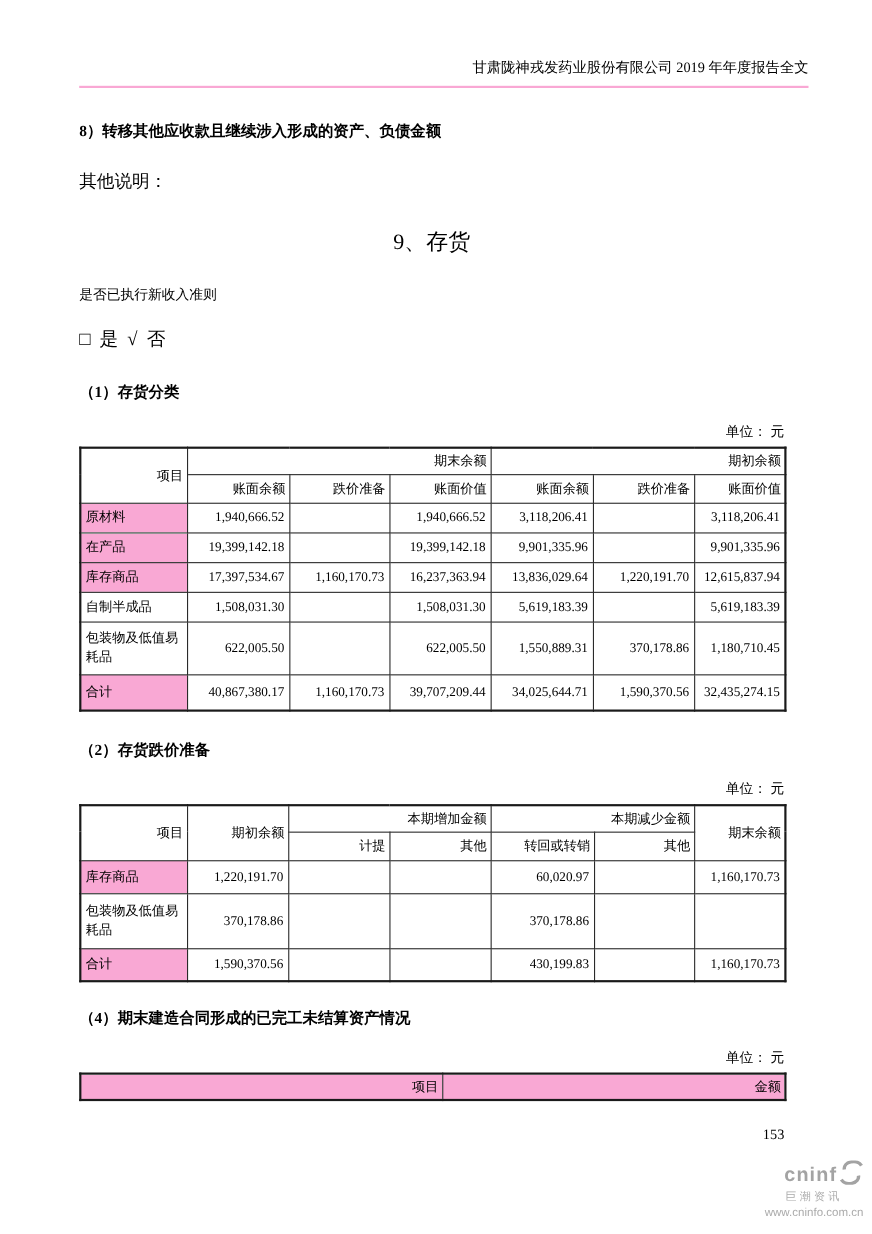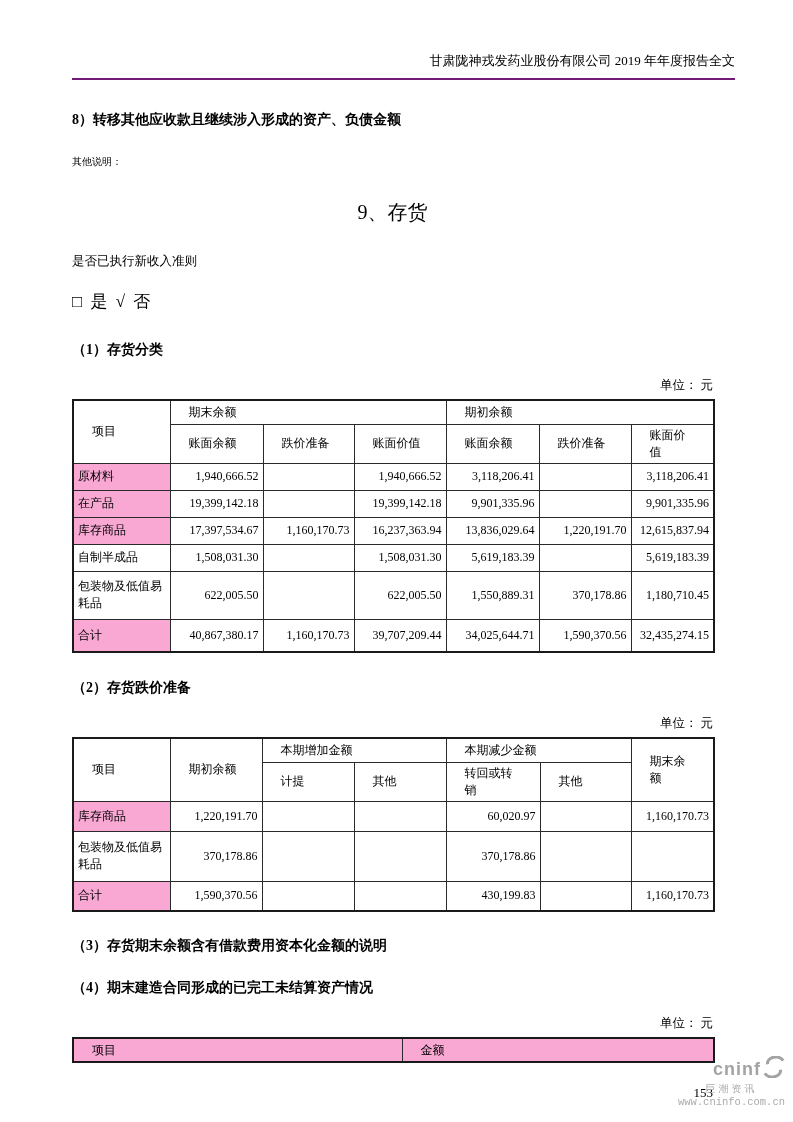--- a/index.html
+++ b/index.html
@@ -14,26 +14,26 @@
     overflow:hidden;
   }
   .content { padding:52px 58px 0 72px; }
   .inner { width:641px; }
 
   .doc-header {
     width:663px;
     text-align:right;
     font-size:13px;
     padding-bottom:8px;
-    border-bottom:2px solid #701a75;
+    border-bottom:2px solid #f9a8d4;
   }
 
   .h-num { font-size:14px; font-weight:bold; margin-top:22px; }
   .h-num.second { margin-top:31px; }
-  .plain { font-size:10px; margin-top:26px; }
+  .plain { font-size:16px; margin-top:26px; }
   .h-sec { font-size:20px; font-weight:normal; margin-top:30px;text-align:center; }
   .question { font-size:12.5px; margin-top:27px; }
   .answer { font-size:17px; margin-top:20px; letter-spacing:2px; }
   .h-sub { font-size:14px; font-weight:bold; margin-top:28px; }
   .h-sub.s2 { margin-top:26px; }
   .h-sub.s3 { margin-top:25px; }
   .h-sub.s4 { margin-top:24px; }
   .unit { width:641px; text-align:right; font-size:12.5px; margin-top:18px; margin-bottom:5px; }
 
   table {
@@ -42,38 +42,38 @@
     table-layout:fixed;
     border:2px solid #1a1a1a;
     font-size:12px;
   }
   th, td {
     border:1px solid #2a2a2a;
     vertical-align:middle;
     font-weight:normal;
     overflow:hidden;
   }
-  th { text-align:left; padding:2px 18px; }
+  th { text-align:right; padding:2px 3px; }
   td.lbl { text-align:left; padding:2px 4px; }
   td.num { text-align:right; padding:2px 4px;margin-top:32px; }
   .shade { background:#f9a8d4; }
 
   .page-num { width:641px; text-align:right; font-size:13px; margin-top:22px; }
 
   .logo {
     position:absolute;
     right:8px; bottom:14px;
     color:#a3a3a3;
     text-align:center;
     line-height:1.15;
   }
   .logo .brandrow { display:flex; align-items:center; justify-content:flex-end; gap:2px;text-align:center; }
   .logo .brand { font-family:"Liberation Sans","DejaVu Sans",sans-serif; font-weight:bold; font-size:18px; letter-spacing:1px; color:#a3a3a3; }
   .logo .cn { font-size:10px; letter-spacing:3px; color:#ababab; margin-top:1px; }
-  .logo .url { font-family:Liberation Mono, monospace; font-size:10.5px; color:#ababab; margin-top:1px; }
+  .logo .url { font-family:Liberation Sans, sans-serif; font-size:10.5px; color:#ababab; margin-top:1px; }
 </style>
 </head>
 <body>
 
 <div class="page">
   <div class="content">
 
     <div class="doc-header">甘肃陇神戎发药业股份有限公司 2019 年年度报告全文</div>
 
     <div class="inner">
@@ -217,21 +217,20 @@
           <td class="num">1,590,370.56</td>
           <td class="num"></td>
           <td class="num"></td>
           <td class="num">430,199.83</td>
           <td class="num"></td>
           <td class="num">1,160,170.73</td>
         </tr>
       </tbody>
         </table>
 
-      <div class="h-sub s3">（3）存货期末余额含有借款费用资本化金额的说明</div>
       <div class="h-sub s4">（4）期末建造合同形成的已完工未结算资产情况</div>
       <div class="unit">单位： 元</div>
 
       <table>
         <colgroup>
           <col style="width:329px">
             <col style="width:312px">
         </colgroup>
         <tbody>
             <tr style="height:24px">

